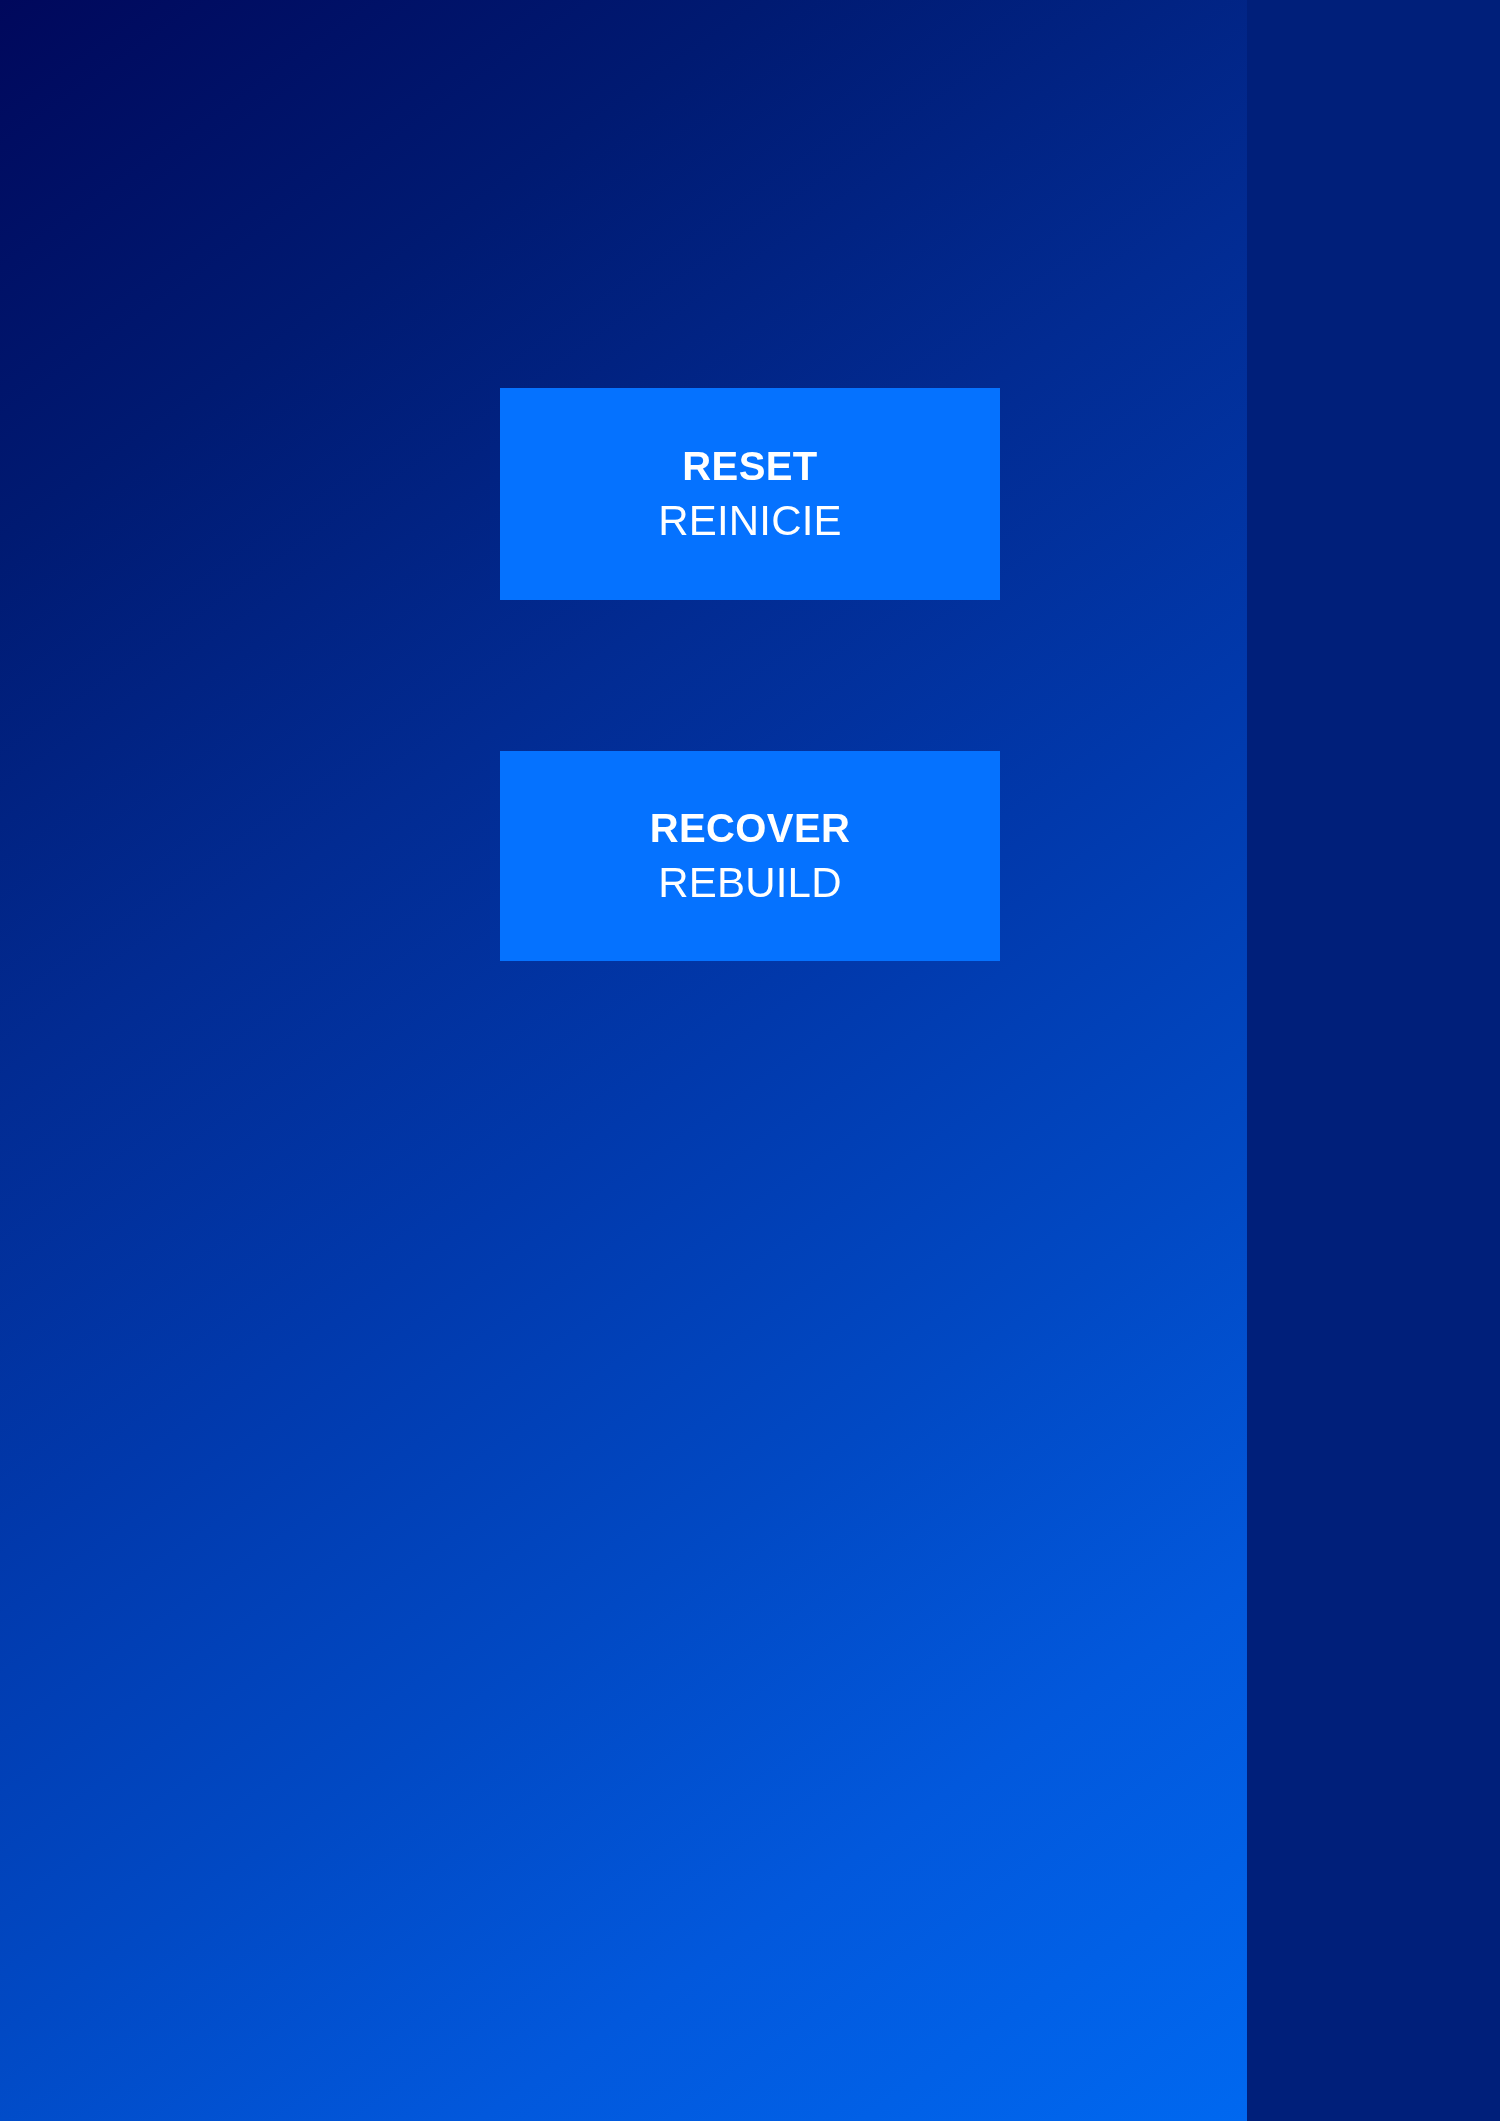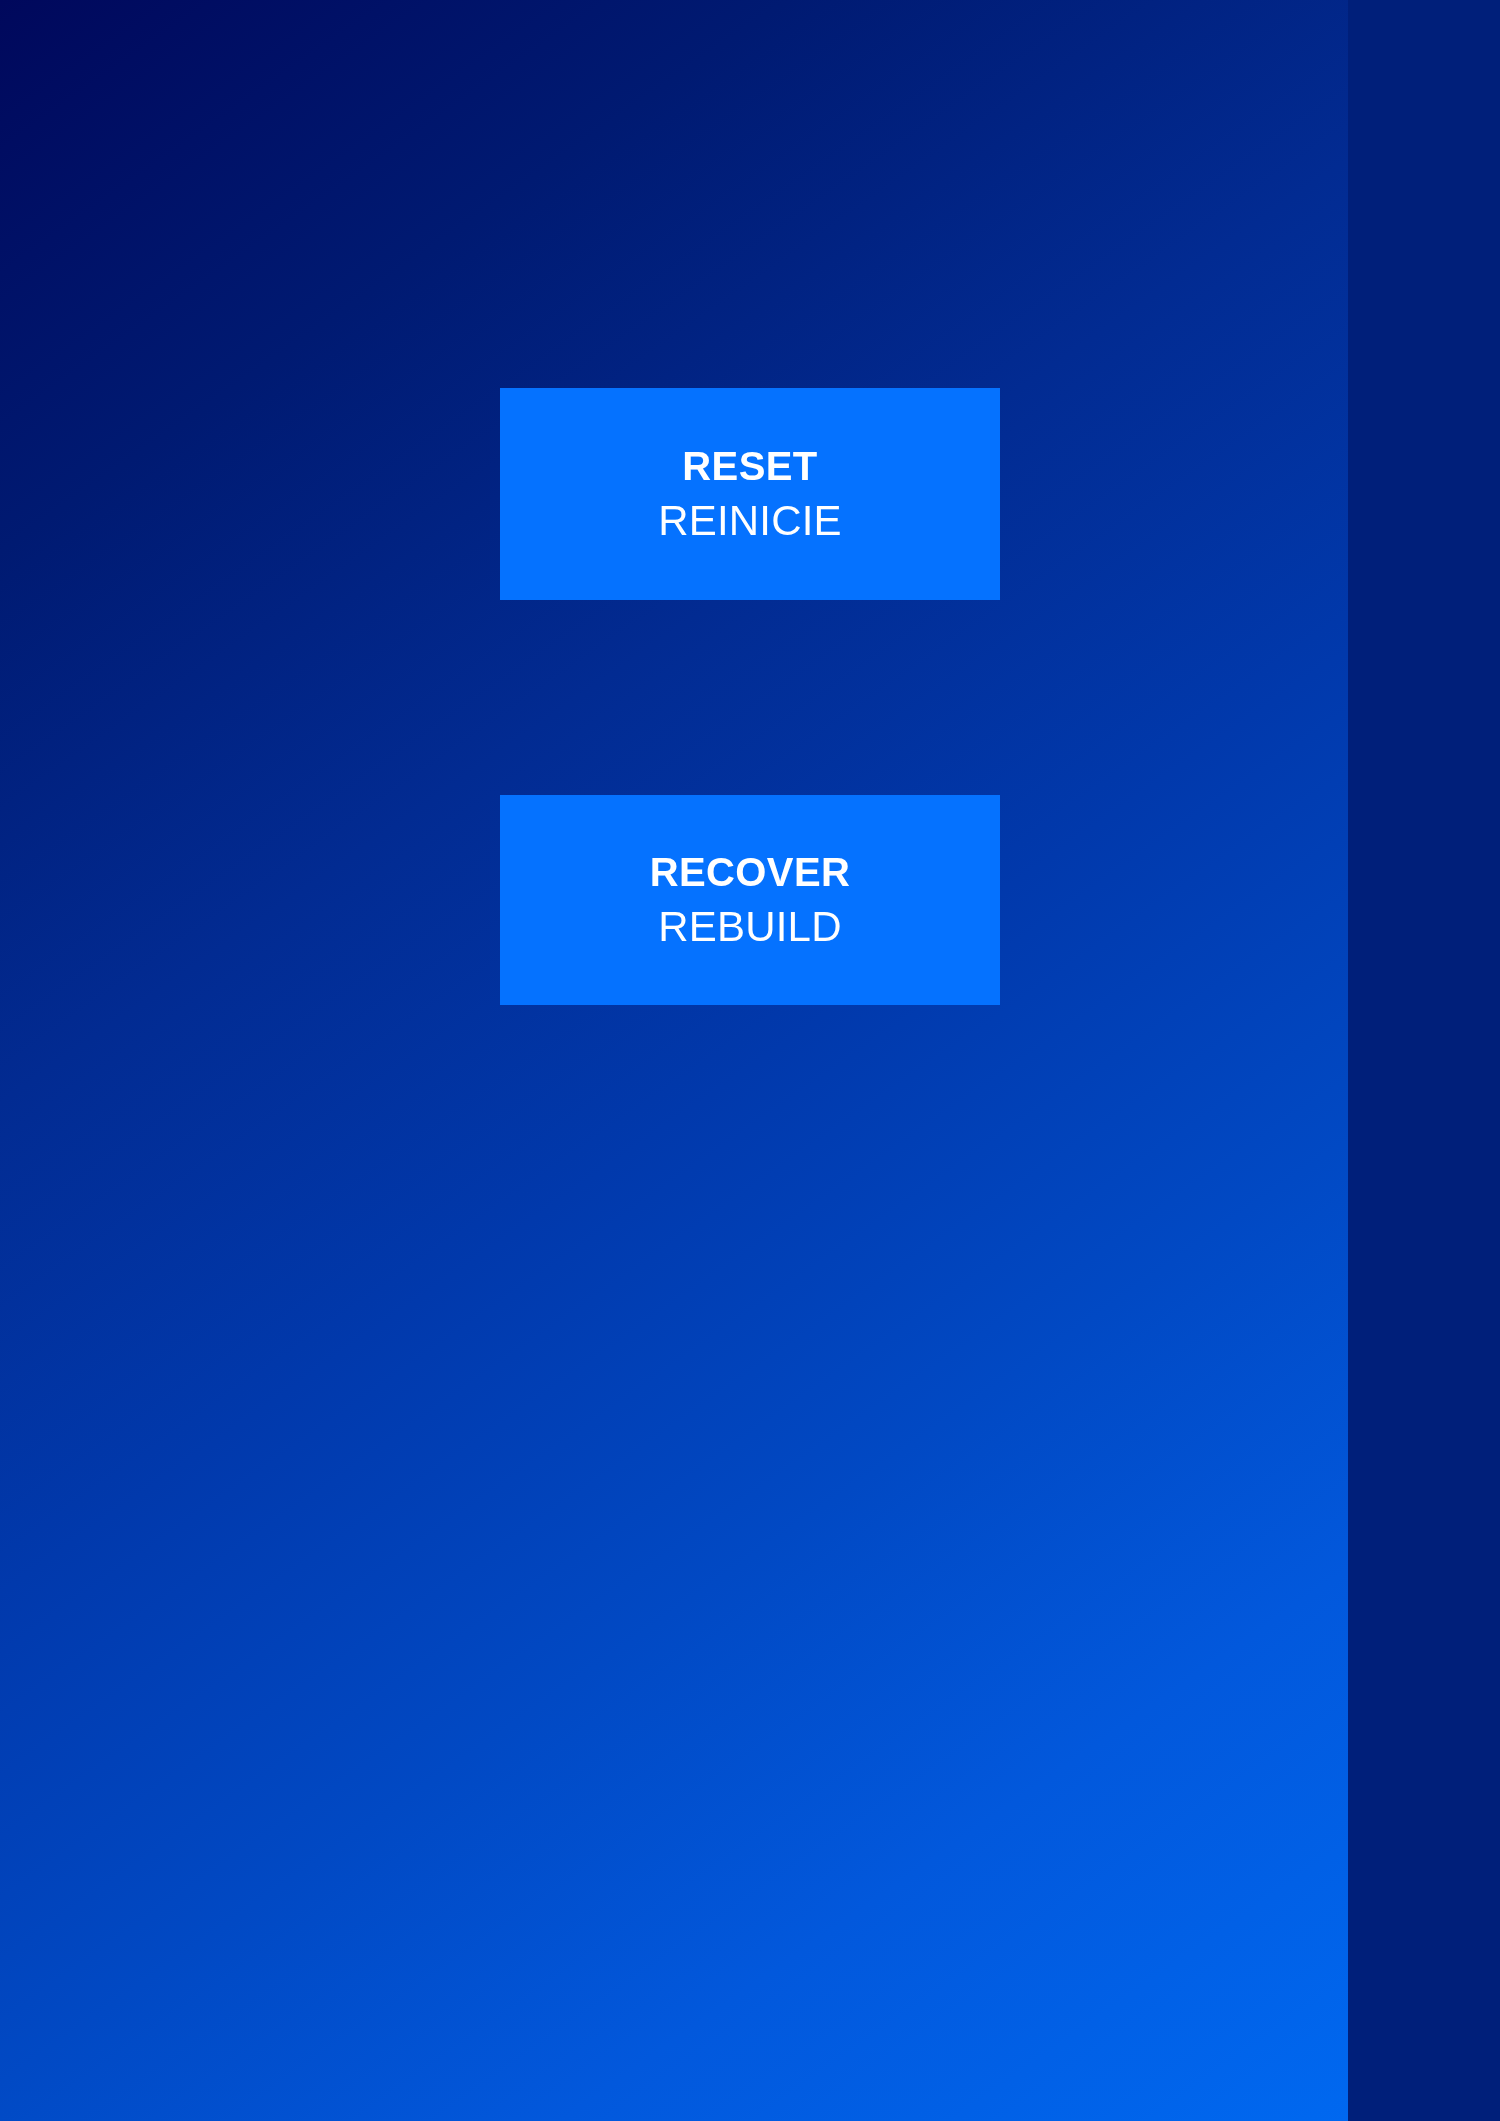--- a/index.html
+++ b/index.html
@@ -10,21 +10,21 @@
   body {
     width: 1500px;
     height: 2121px;
     overflow: hidden;
     font-family: "Liberation Sans", sans-serif;
     background: #001F7A;
   }
 
   #stage {
     position: relative;
-    width: 1348px;
+    width: 1247px;
     height: 2121px;
     
     background-image: linear-gradient(145deg,
         #00085C 0%,
         #001A72 18%,
         #022B92 36%,
         #0139AC 52%,
         #0149C4 68%,
         #0258DC 82%,
         #0068F0 100%);
@@ -59,21 +59,21 @@
     font-weight: 400;
     line-height: 1.05;
     letter-spacing: 0.2px;
     color: #FFFFFF;
     white-space: nowrap;
     margin-top: 12px;
   }
 
   
   #card-0 { top: 388px;  height: 212px; }
-  #card-1 { top: 795px;  height: 210px; text-align: right; }
+  #card-1 { top: 751px;  height: 210px; text-align: right; }
   #card-2 { top: 1121px; height: 210px; }
   #card-3 { top: 1494px; height: 236px; }
 </style>
 </head>
 <body>
 
 <div id="stage">
 
   <div class="card" id="card-0">
     <div class="card-term">RESET</div>

